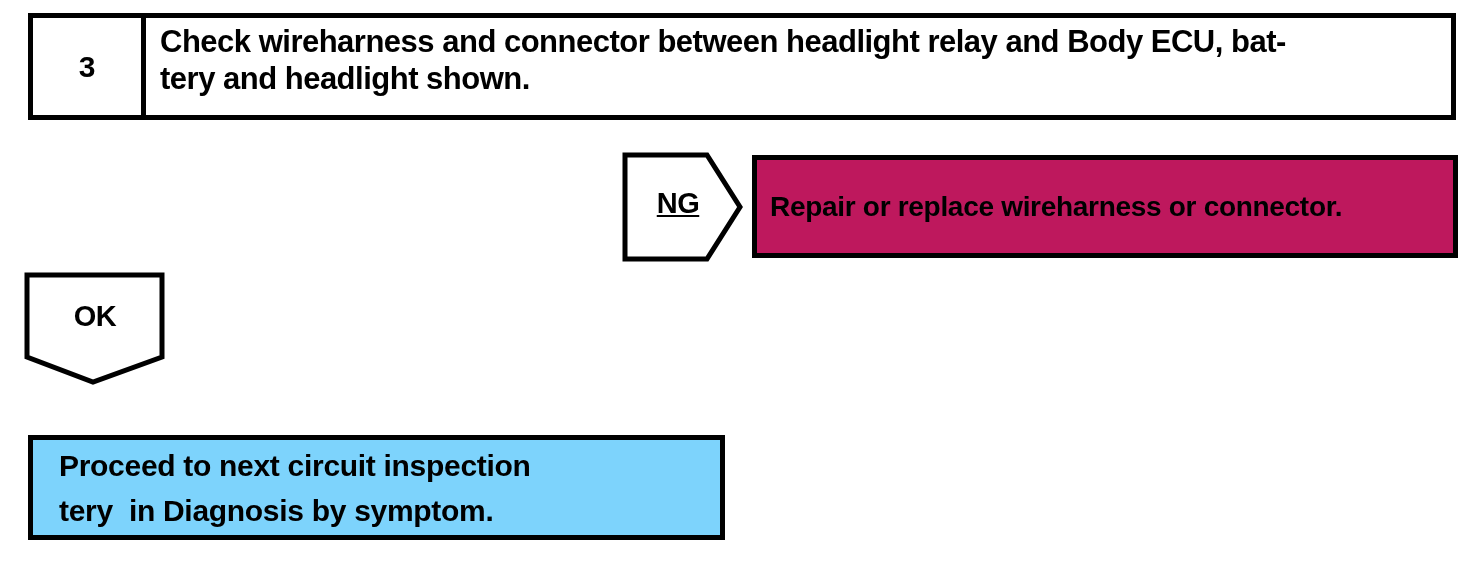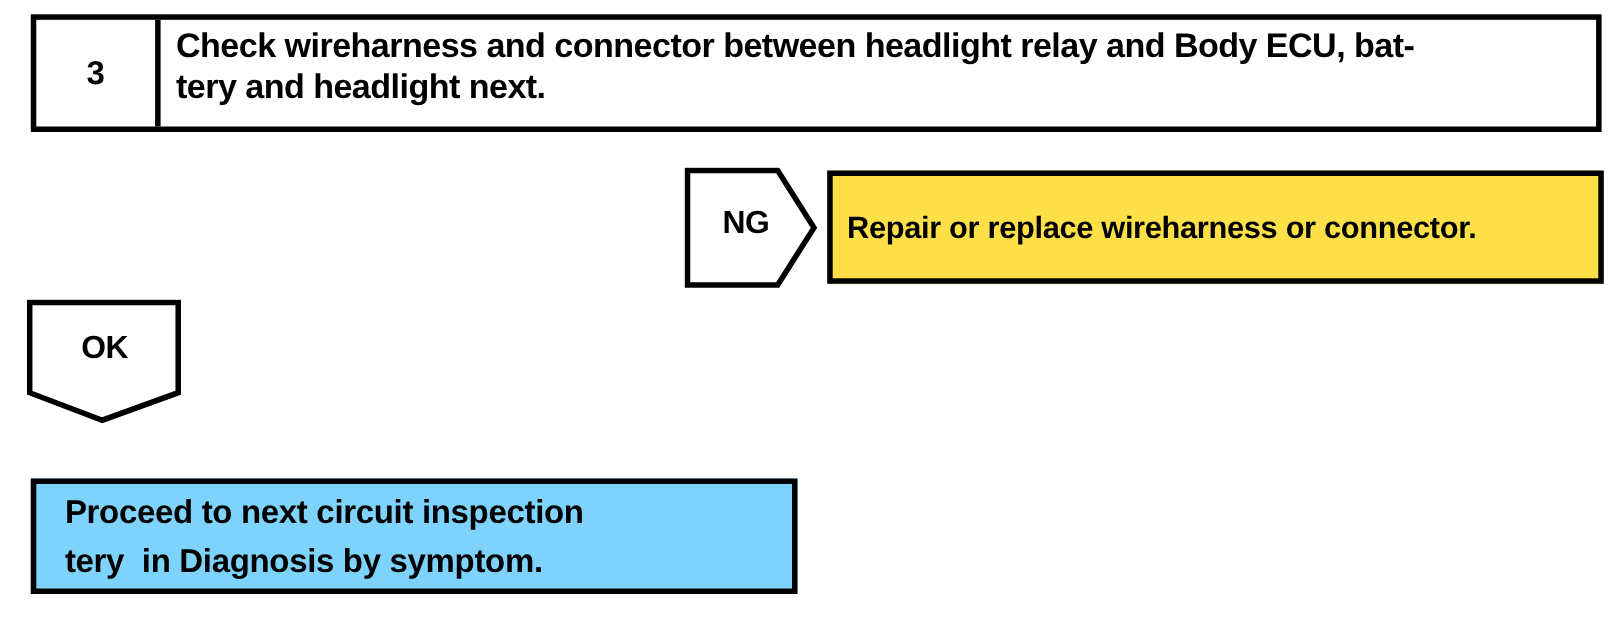--- a/index.html
+++ b/index.html
@@ -50,32 +50,33 @@
   .ng-shape svg { position: absolute; left: 0; top: 0; }
   .ng-label {
     position: absolute;
     left: 0; top: 0;
     width: 112px; height: 102px;
     display: flex;
     align-items: center;
     justify-content: center;
     font-size: 29px;
     letter-spacing: -0.5px;
+    text-decoration: underline;
   }
   .repair-box {
     position: absolute;
     left: 752px; top: 155px;
     width: 706px; height: 103px;
     border: 5px solid #000;
     display: flex;
     align-items: center;
     padding-left: 13px;
     font-size: 28px;
     letter-spacing: -0.3px;
-    background: #fde047;
+    background: #be185d;
   }
 
   
   .ok-shape {
     position: absolute;
     left: 24px; top: 272px;
     width: 142px; height: 115px; text-decoration: underline;
   }
   .ok-shape svg { position: absolute; left: 0; top: 0; }
   .ok-label {
@@ -104,21 +105,21 @@
 <body>
 
 <div class="canvas">
 
   <div class="step-box">
     <div class="step-number-cell">
       <span>3</span>
     </div>
     <div class="step-text">
       <div class="line">Check wireharness and connector between headlight relay and Body ECU, bat-</div>
-      <div class="line">tery and headlight next.</div>
+      <div class="line">tery and headlight shown.</div>
     </div>
   </div>
 
   <div class="ng-shape">
     <svg width="122" height="110" viewBox="0 0 122 110">
       <polygon points="3,3 85,3 118,55 85,107 3,107" fill="#ffffff" stroke="#000000" stroke-width="5" stroke-linejoin="miter"></polygon>
     </svg>
     <span class="ng-label">NG</span>
   </div>
 

